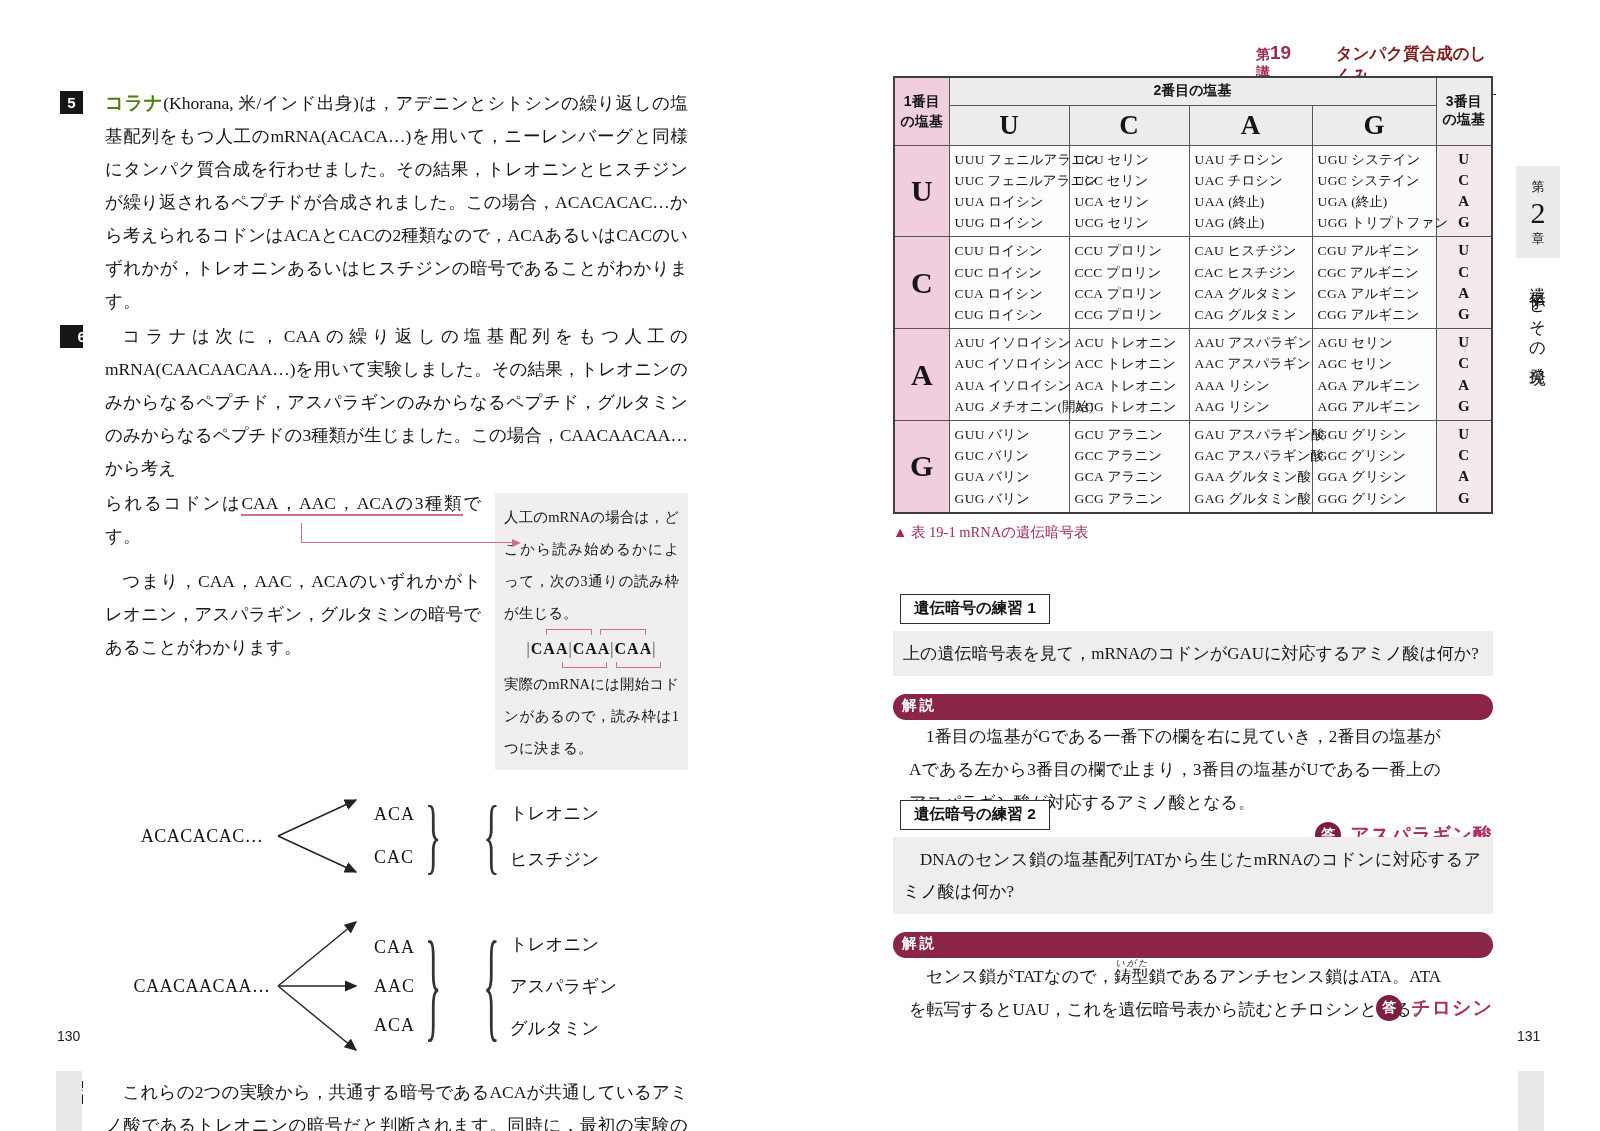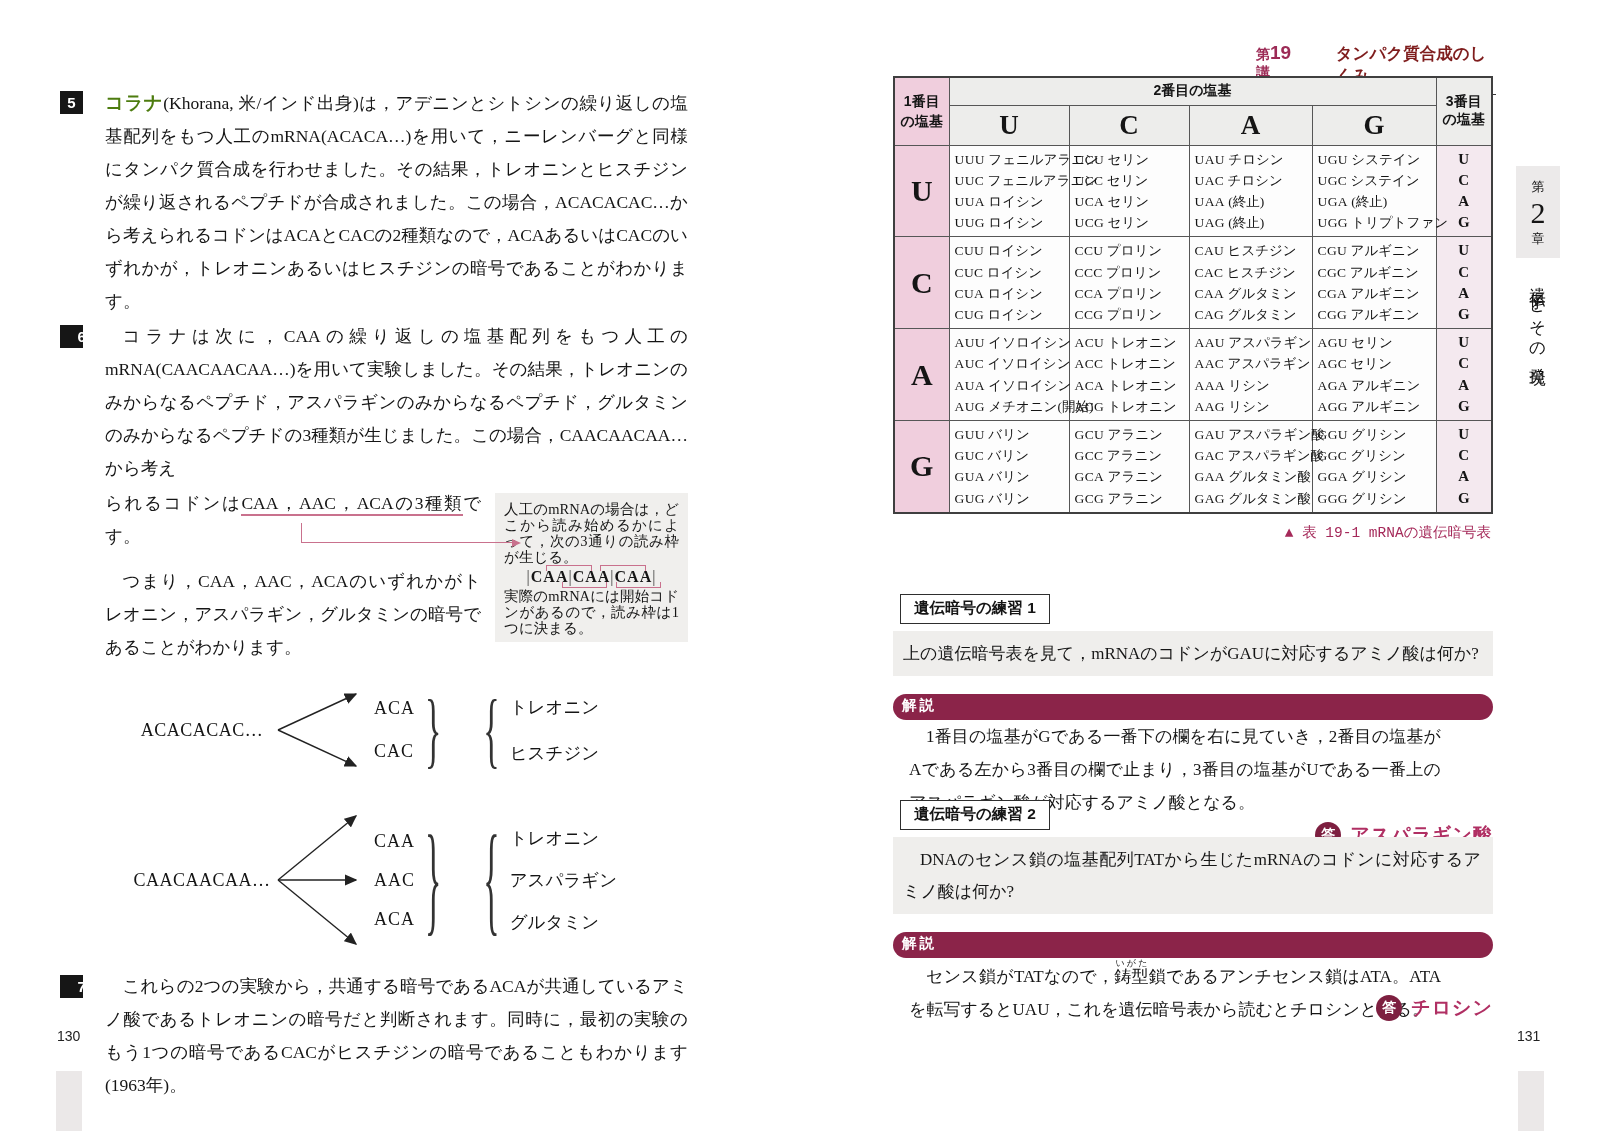--- a/index.html
+++ b/index.html
@@ -15,30 +15,30 @@
   .para { position:relative; margin-left:45px; font-size:17.5px; line-height:33px; text-align:justify; }
   .para + .para { margin-top:2px; }
   .num-badge {
     position:absolute; left:-45px; top:5px; width:23px; height:23px;
     background:#161616; color:#fff; font-family:"Liberation Sans",sans-serif;
     font-weight:bold; font-size:15px; text-align:center; line-height:23px;
   }
   .ind1 { text-indent:1em; }
   .lead-pink { color:#4d7c0f; font-weight:bold; font-family:"Liberation Sans","DejaVu Sans",sans-serif; font-size:18.5px; }
   .u-pink { border-bottom:2px solid #c9718d; padding-bottom:1px; }
-  ruby rt { font-size:9px; }
+  ruby rt { font-size:9px;font-style:italic; }
 
   .wrap-row { display:flex; position:relative; margin-top:2px; }
   .wrap-left { width:402px; }
   .connector { position:absolute; left:196px; top:36px; width:218px; height:20px;
     border-left:1.5px solid #c9718d; border-bottom:1.5px solid #c9718d; }
   .connector::after { content:''; position:absolute; right:-2px; bottom:-5px; width:0; height:0;
     border-left:9px solid #c9718d; border-top:4.5px solid transparent; border-bottom:4.5px solid transparent; }
   .note-box { width:205px; margin-left:14px; margin-top:6px; background:#f0efed;
-    padding:8px 9px 6px 9px; font-size:14.5px; line-height:16px; text-align:justify; height:fit-content; }
+    padding:8px 9px 6px 9px; font-size:14.5px; line-height:32px; text-align:justify; height:fit-content; }
   .frames-line { position:relative; text-align:center; font-weight:bold; font-size:16px; margin:4px 0 3px 0; letter-spacing:1px; }
   .frames-line .bar { color:#444; font-weight:normal; }
   .fr-bracket { position:absolute; height:6px; border:1.2px solid #c9718d; }
   .fr-top { top:-4px; border-bottom:none; }
   .fr-bot { bottom:-3px; border-top:none; }
 
   
   .dg { margin:14px 0 10px 68px; }
   .dg-row { display:flex; align-items:center; }
   .dg-src { width:148px; font-size:18px; letter-spacing:0.5px;text-align:center; }
@@ -77,21 +77,21 @@
   .h-gray { background:#ededeb; font-family:"Liberation Sans",sans-serif; font-size:14px; font-weight:bold; text-align:center; }
   .h-pink { background:#f0cedd; font-family:"Liberation Sans",sans-serif; font-size:14px; font-weight:bold; text-align:center; line-height:20px; }
   .h-base { background:#ededeb; font-family:"Liberation Serif",serif; font-weight:bold; font-size:27px; text-align:center; height:40px; }
   .h2row { height:28px; }
   .base-cell { background:#f0cedd; font-family:"Liberation Serif",serif; font-weight:bold; font-size:30px; text-align:center; }
   .codon-cell { background:#fdfdfd; padding:3px 5px; vertical-align:middle; }
   .codon-line { font-size:13.5px; line-height:21.2px; white-space:nowrap; }
   .codon-line .codon { letter-spacing:0.4px; }
   .third-cell { background:#f4e9ef; font-weight:bold; font-size:15px; text-align:center; vertical-align:middle; }
   .third-cell div { line-height:21.2px; font-family:"Liberation Serif",serif; }
-  #table-caption { margin-top:9px; text-align:right; font-size:14.5px; color:#a52a5a; font-family:Liberation Mono, monospace; }
+  #table-caption { margin-top:9px; text-align:left; font-size:14.5px; color:#a52a5a; font-family:Liberation Serif, serif; }
 
   
   .practice { position:absolute; width:600px; }
   #practice1 { left:893px; top:594px; }
   #practice2 { left:893px; top:800px; }
   .p-label { display:inline-block; margin-left:7px; background:#fff; border:1.5px solid #2e2e2e;
     padding:3px 13px 4px 13px; font-family:"Liberation Sans",sans-serif; font-weight:bold; font-size:15.5px; }
   .p-strip { background:#efeeec; margin-top:7px; padding:7px 12px 6px 10px; font-size:17px; line-height:32px; text-align:justify; }
   .explain-row { display:flex; margin-top:14px;flex-direction:column; }
   .explain-badge { flex:none; background:#8b2449; color:#fff; border-radius:14px; padding:2px 9px 3px 9px;

